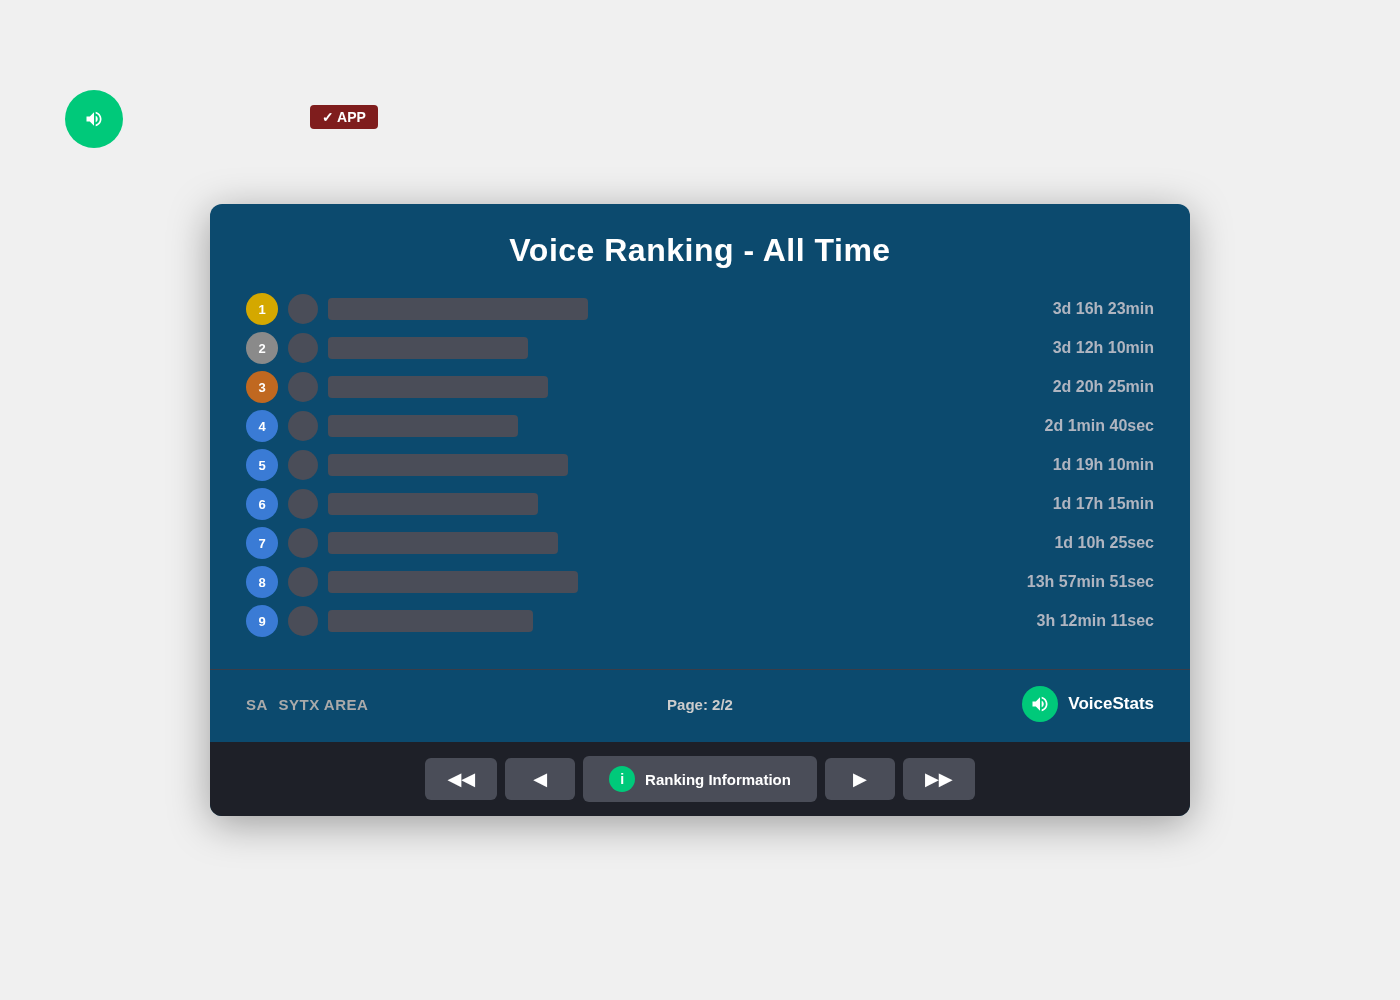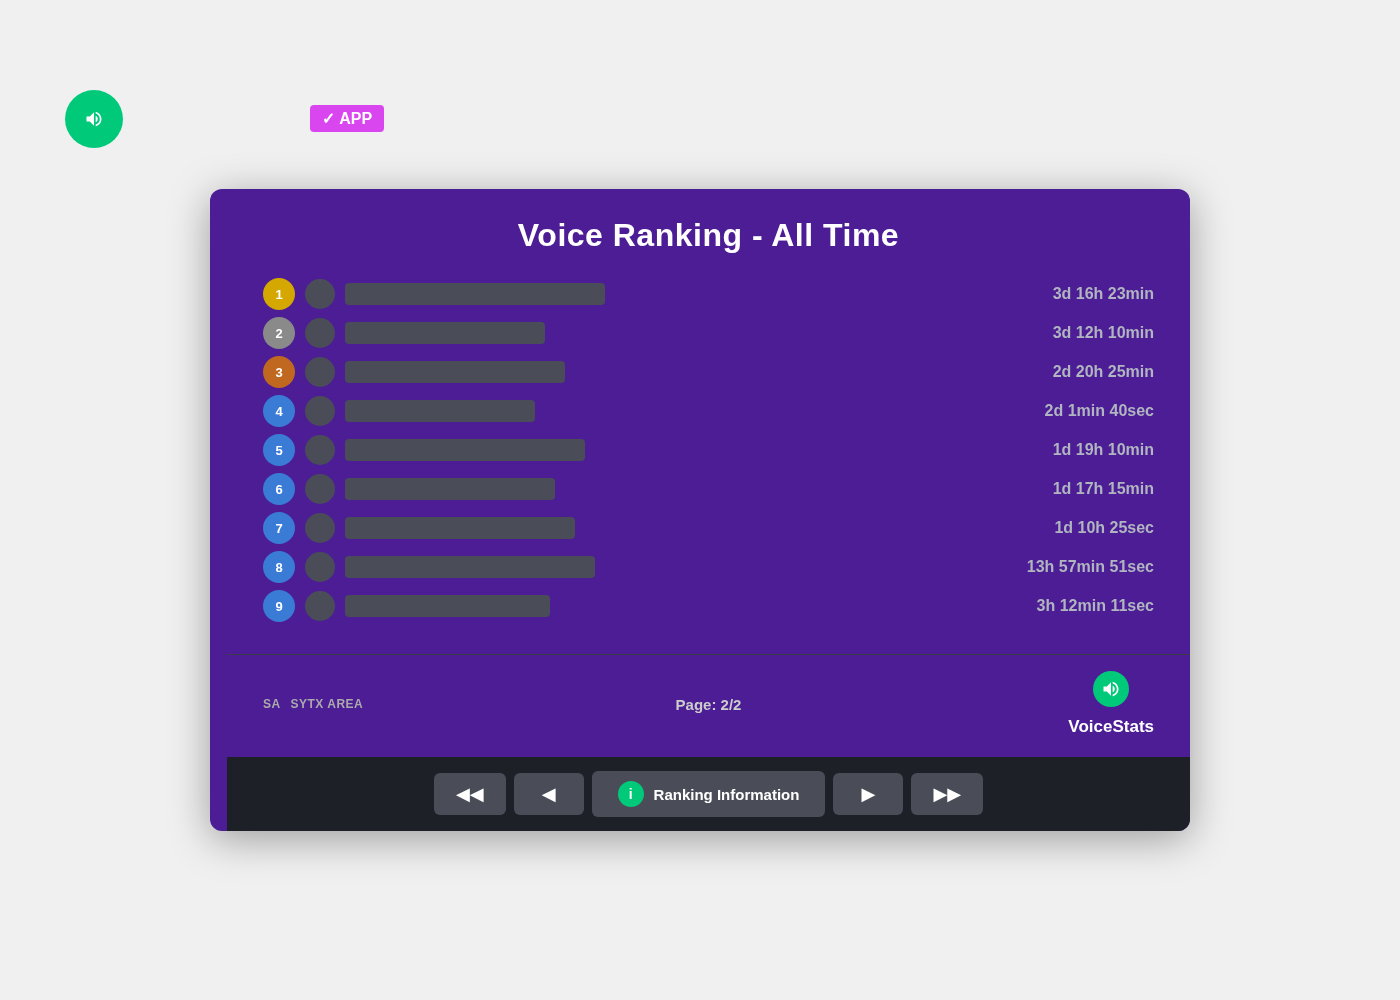--- a/index.html
+++ b/index.html
@@ -12,23 +12,23 @@
       align-items: center;
       justify-content: center;
       position: relative;
     }
 
     
     .app-badge {
       position: absolute;
       top: 105px;
       left: 310px;
-      background: #d946ef;
-      color: white;
-      font-size: 16px;
+      background: #7f1d1d;
+      color: white;
+      font-size: 14px;
       font-weight: bold;
       padding: 4px 12px;
       border-radius: 4px;
       display: flex;
       align-items: center;
       gap: 5px;
       text-align: center;
     }
 
     
@@ -40,28 +40,27 @@
       height: 58px;
       background: #00c97a;
       border-radius: 50%;
       display: flex;
       align-items: center;
       justify-content: center;
     }
 
     
     .main-panel {
-      background: #4c1d95;
+      background: #0c4a6e;
       border-radius: 12px;
       width: 980px;
       position: relative;
       overflow: hidden;
       box-shadow: 0 8px 40px rgba(0,0,0,0.35);
       margin-top: 20px;
-      padding-left: 17px;
     }
 
     .panel-content {
       padding: 28px 36px 20px 36px;
     }
 
     
     .panel-title {
       text-align: center;
       color: #ffffff;
@@ -131,41 +130,40 @@
     .panel-footer {
       display: flex;
       align-items: center;
       padding: 16px 36px 20px 36px;
       border-top: 1px solid #3a3d48;
       margin-top: 12px;
     }
 
     .footer-server {
       color: #cccccc;
-      font-size: 12px;
+      font-size: 15px;
       font-weight: 600;
       letter-spacing: 0.5px;
     }
     .footer-server span { color: #aaaaaa; margin-right: 6px; }
 
     .footer-page {
       color: #cccccc;
       font-size: 15px;
       font-weight: 700;
       position: absolute;
       left: 50%;
       transform: translateX(-50%);
     }
 
     .footer-brand {
       margin-left: auto;
       display: flex;
       align-items: center;
       gap: 10px;
-      flex-direction: column;
     }
 
     .footer-speaker {
       width: 36px;
       height: 36px;
       background: #00c97a;
       border-radius: 50%;
       display: flex;
       align-items: center;
       justify-content: center;

